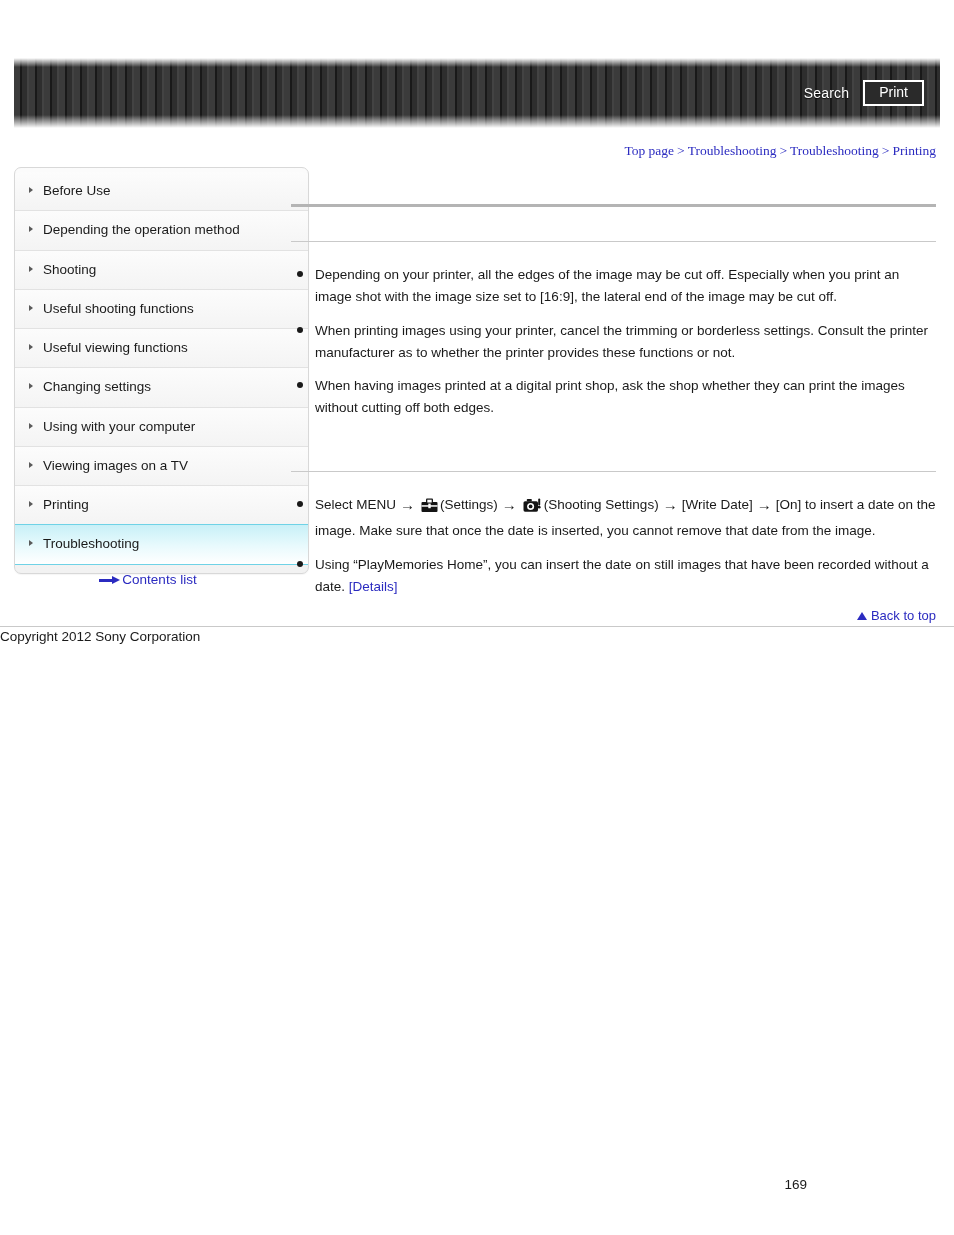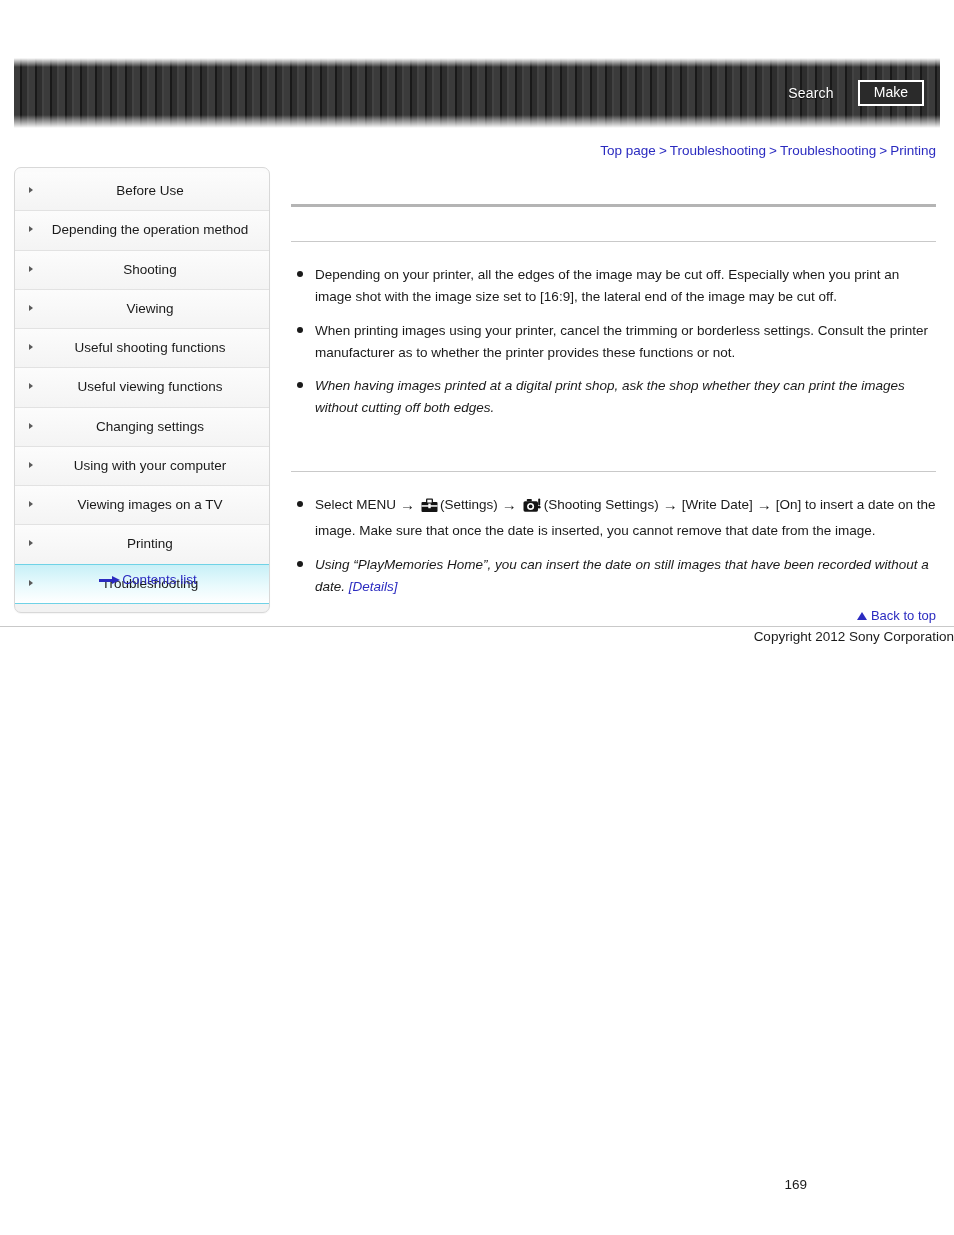--- a/index.html
+++ b/index.html
@@ -32,21 +32,21 @@
         #191919 6px, #191919 8px,
         #2e2e2e 8px, #2e2e2e 13px,
         #434343 13px, #434343 15px);
   }
   .header-actions {
     position: absolute;
     right: 16px; top: 0;
     height: 70px;
     display: flex;
     align-items: center;
-    gap: 24px;
+    gap: 14px;
   }
   .search-link {
     color: #ffffff;
     font-size: 14px;
     letter-spacing: .2px;
     text-decoration: none;
     text-shadow: 0 1px 1px rgba(0,0,0,.8);
   }
   .print-button {
     color: #ffffff;
@@ -58,41 +58,41 @@
     text-decoration: none;
   }
 
   
   .breadcrumb {
     position: absolute;
     right: 18px; top: 143px;
     font-size: 13.5px;
     color: #2b2bc0;
     white-space: nowrap;
+    font-family: Liberation Serif, serif;
   }
   .breadcrumb a {
     color: #2b2bc0;
     text-decoration: none;
   }
   .breadcrumb .sep {
     color: #2b2bc0;
     margin: 0 3px;
   }
 
   
   .sidebar {
     position: absolute;
     left: 14px; top: 167px;
-    width: 256px;
+    width: 295px;
     background: linear-gradient(to bottom, #fbfbfb 0%, #f2f2f2 100%);
     border: 1px solid #d8d8d8;
     border-radius: 7px;
     padding: 4px 0 8px 0;
     box-shadow: 0 1px 1px rgba(0,0,0,.04);
-    text-align: center;
   }
   .nav-item {
     position: relative;
     display: block;
     padding: 9px 12px 9px 28px;
     font-size: 13.5px;
     line-height: 1.5;
     color: #1a1a1a;
     text-decoration: none;
     border-bottom: 1px solid #e2e2e2;
@@ -191,21 +191,21 @@
     padding: 0;
   }
   ul.bullets li {
     position: relative;
     padding: 0 0 0 24px;
     margin-bottom: 12px;
     font-size: 13.5px;
     line-height: 1.62;
     color: #1a1a1a;
   }
-  ul.bullets li:last-child { margin-bottom: 0; font-style: italic; }
+  ul.bullets li:last-child { margin-bottom: 0; }
   ul.bullets li .dot {
     position: absolute;
     left: 6px; top: 7px;
     width: 6px; height: 6px;
     border-radius: 50%;
     background: #1a1a1a;
   }
 
   .section-gap { margin-top: 30px; }
 
@@ -256,53 +256,52 @@
   .footer-rule {
     position: absolute;
     left: 0; top: 626px;
     width: 954px; height: 1px;
     background: #c9c9c9;
   }
   .copyright {
     position: absolute;
     left: 0; top: 629px;
     width: 954px;
-    text-align: right;
+    text-align: left;
     font-size: 13.5px;
     color: #1a1a1a;
   }
   .page-number {
     position: absolute;
     left: 0; top: 1177px;
     width: 878px;
     text-align: right;
     padding-right: 71px;
     font-size: 13.5px;
     color: #1a1a1a;
   }
 </style>
 </head>
 <body>
 
 <div class="header-banner">
   <div class="header-actions">
     <a class="search-link" href="#">Search</a>
-    <a class="print-button" href="#">Make</a>
+    <a class="print-button" href="#">Print</a>
   </div>
 </div>
 
 <div class="breadcrumb">
   <a href="#">Top page</a><span class="sep">&gt;</span><a href="#">Troubleshooting</a><span class="sep">&gt;</span><a href="#">Troubleshooting</a><span class="sep">&gt;</span><a href="#">Printing</a>
 </div>
 
 <nav class="sidebar" id="sidebar">
     <a class="nav-item" href="#"><span class="bullet"></span><span>Before Use</span></a>
     <a class="nav-item" href="#"><span class="bullet"></span><span>Depending the operation method</span></a>
     <a class="nav-item" href="#"><span class="bullet"></span><span>Shooting</span></a>
-    <a class="nav-item" href="#"><span class="bullet"></span><span>Viewing</span></a>
     <a class="nav-item" href="#"><span class="bullet"></span><span>Useful shooting functions</span></a>
     <a class="nav-item" href="#"><span class="bullet"></span><span>Useful viewing functions</span></a>
     <a class="nav-item" href="#"><span class="bullet"></span><span>Changing settings</span></a>
     <a class="nav-item" href="#"><span class="bullet"></span><span>Using with your computer</span></a>
     <a class="nav-item" href="#"><span class="bullet"></span><span>Viewing images on a TV</span></a>
     <a class="nav-item" href="#"><span class="bullet"></span><span>Printing</span></a>
     <a class="nav-item active" href="#"><span class="bullet"></span><span>Troubleshooting</span></a>
   </nav>
 
 <div class="contents-list-row">

